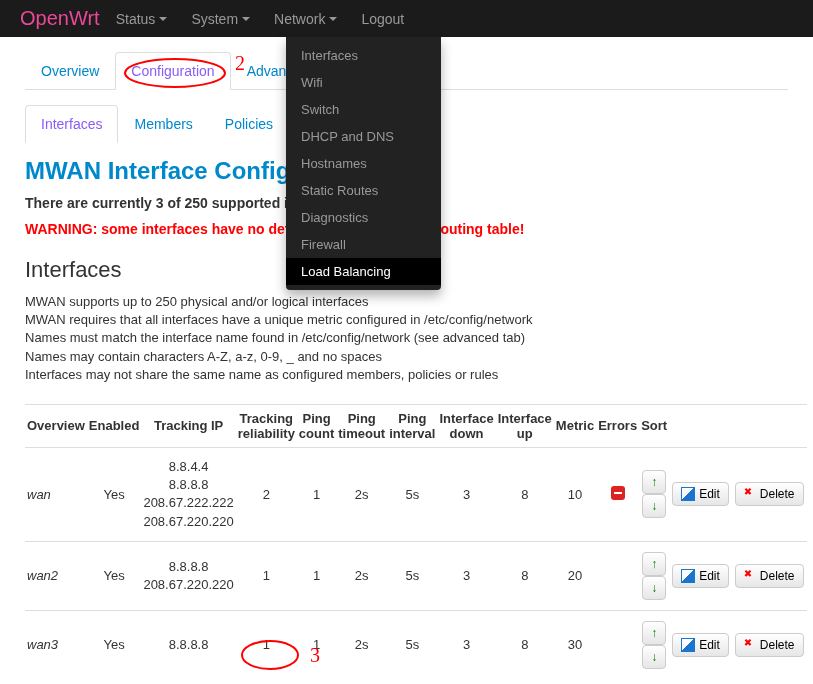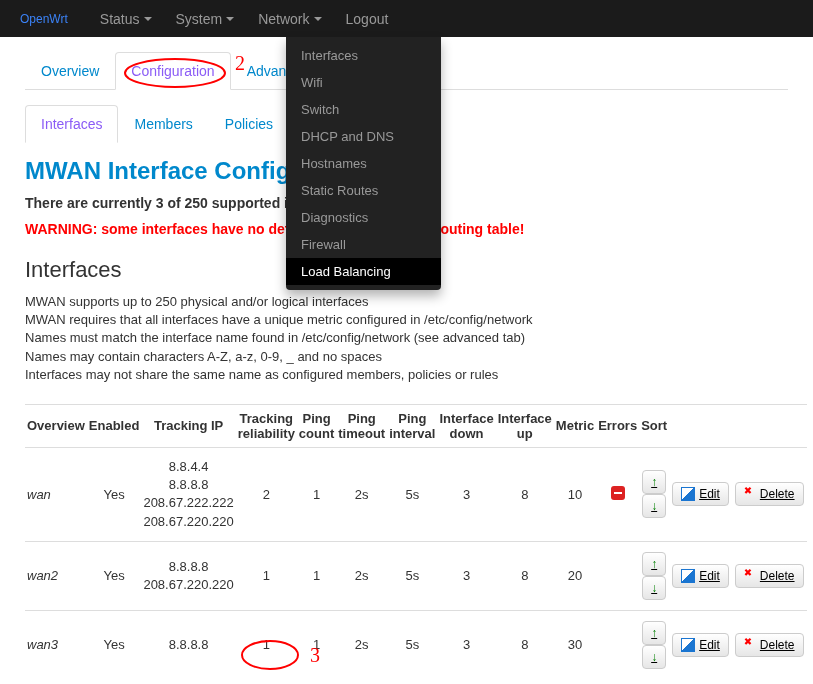--- a/index.html
+++ b/index.html
@@ -1,17 +1,17 @@
 <!DOCTYPE html>
 <html><head>
 <meta charset="utf-8">
 <style>
 body { margin:0; font-family: "Helvetica Neue", Helvetica, Arial, sans-serif; font-size:14px; color:#333; background:#fff; }
 .navbar { background:#1b1b1b; height:37px; display:flex; align-items:center; padding:0 20px; }
-.brand { color:#3b82f6; font-size:12px; font-weight:500; margin-right:20px; }
+.brand { color:#ec4899; font-size:20px; font-weight:500; margin-right:4px; }
 .nav-item { color:#999; padding:8px 12px; cursor:pointer; font-size:14px; display:flex; align-items:center; }
 .caret { display:inline-block; width:0; height:0; margin-left:4px; vertical-align:middle; border-top:4px solid #999; border-right:4px solid transparent; border-left:4px solid transparent; }
 .dropdown { position:absolute; top:37px; left:286px; width:155px; background:#222; box-shadow:0 6px 12px rgba(0,0,0,.3); z-index:100; border-radius:0 0 4px 4px; padding:5px 0; }
 .dropdown-item { color:#999; padding:6px 15px; cursor:pointer; font-size:13px; }
 .dropdown-item.active { color:#fff; background:#000; }
 .content { padding:15px 25px; }
 .tabs { border-bottom:1px solid #ddd; margin-bottom:15px; }
 .tabs::after { content:""; display:block; clear:both; }
 .tab { float:left; padding:10px 15px; color:#08c; cursor:pointer; border:1px solid transparent; border-radius:4px 4px 0 0; margin-bottom:-1px; }
 .tab.active { color:#8b5cf6; border:1px solid #ddd; border-bottom-color:#fff; background:#fff; }
@@ -19,21 +19,21 @@
 h3 { font-size:22px; font-weight:normal; margin:20px 0 10px 0; }
 .bold { font-weight:bold; }
 .warn { color:red; font-weight:bold; margin:10px 0; }
 .notes { margin:10px 0 20px 0; line-height:1.4; font-size:13px; }
 table { width:100%; border-collapse:collapse; }
 th { text-align:center; font-weight:bold; padding:6px 2px; font-size:13px; border-top:1px solid #ddd; }
 th:first-child { text-align:left; }
 td { text-align:center; padding:10px 2px; font-size:13px; border-top:1px solid #ddd; vertical-align:middle; }
 td:first-child { text-align:left; font-style:italic; }
 .trackip { line-height:1.4; }
-.btn { display:inline-flex; padding:4px 8px; border:1px solid #ccc; border-radius:4px; background:linear-gradient(#fff,#e6e6e6); cursor:pointer; font-size:12px; margin:0 1px;text-decoration:underline; }
+.btn { display:inline-flex; align-items:center; padding:4px 8px; border:1px solid #ccc; border-radius:4px; background:linear-gradient(#fff,#e6e6e6); cursor:pointer; font-size:12px; margin:0 1px; }
 .btn.arrow-up::before { content:"\2191"; color:green; font-weight:bold; }
 .btn.arrow-down::before { content:"\2193"; color:green; font-weight:bold; }
 .btn .i { display:inline-block; width:12px; height:12px; margin-right:4px; }
 .btn .i-edit { border:1px solid #1a75d1; background:linear-gradient(135deg,#fff 50%,#1a75d1 50%); }
 .btn .i-del { position:relative; }
 .btn .i-del::before { content:"\2716"; color:red; font-size:10px; position:absolute; top:-2px; left:0; }
 .stop-icon { display:inline-block; width:14px; height:14px; background:#d22; border-radius:3px; position:relative; }
 .stop-icon::after { content:""; position:absolute; left:3px; top:6px; width:8px; height:2px; background:#fff; }
 
 .annot { position:absolute; pointer-events:none; }

